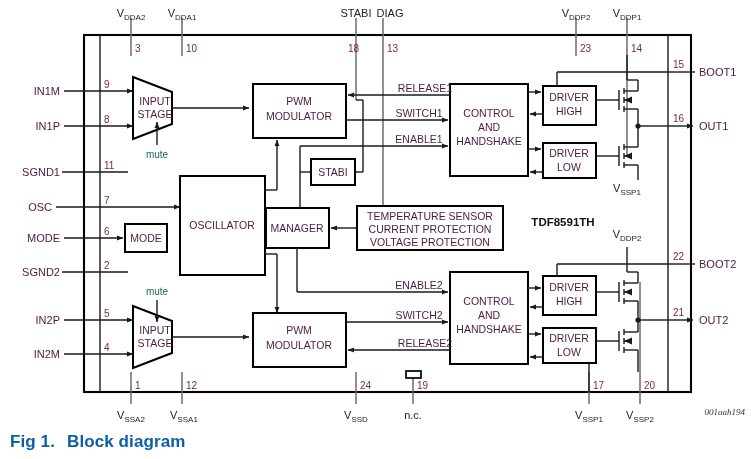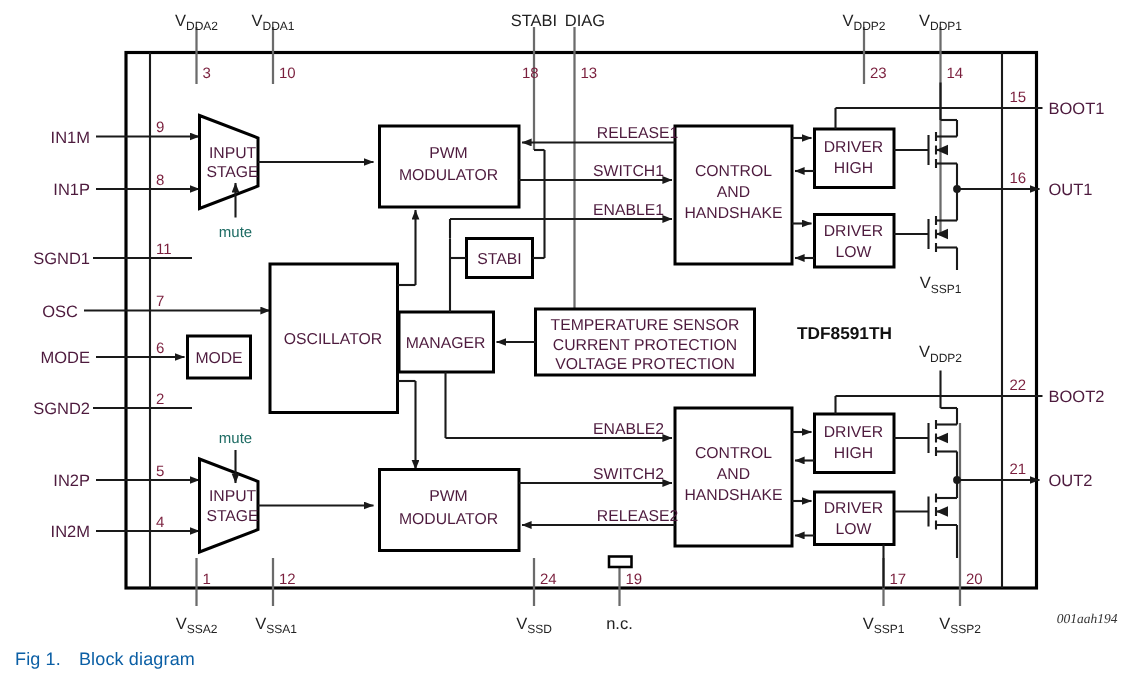--- a/index.html
+++ b/index.html
@@ -14,21 +14,21 @@
   .lbl{fill:#4d1a3d;font-family:"Liberation Sans",sans-serif;font-size:11px;}
   .lbl-blk{fill:#4d1a3d;font-family:"Liberation Sans",sans-serif;font-size:10.5px;}
   .lbl-sig{fill:#4d1a3d;font-family:"Liberation Sans",sans-serif;font-size:10.5px;}
   .pinnum{fill:#7a1f3d;font-family:"Liberation Sans",sans-serif;font-size:10px;}
   .supply{fill:#222222;font-family:"Liberation Sans",sans-serif;font-size:11px;}
   .supply-sub{fill:#222222;font-family:"Liberation Sans",sans-serif;font-size:8px;}
   .mute{fill:#1d6b63;font-family:"Liberation Sans",sans-serif;font-size:10px;}
   .part{fill:#111111;font-family:"Liberation Sans",sans-serif;font-size:11.5px;font-weight:bold;}
   .docid{fill:#333333;font-family:"Liberation Serif",serif;font-size:9px;font-style:italic;}
   .cap{position:absolute;left:10px;top:432px;color:#0b5fa5;font-family:"Liberation Sans",sans-serif;
-       font-size:12px;font-weight:normal;letter-spacing:.1px;}
+       font-size:17px;font-weight:bold;letter-spacing:.1px;}
   .cap .capnum{margin-right:12px;}
   .ctr{text-anchor:middle;}
   .end{text-anchor:end;}
 </style>
 </head>
 <body>
 
 <div id="fig">
 
 <svg width="751" height="459" viewBox="0 0 751 459">

